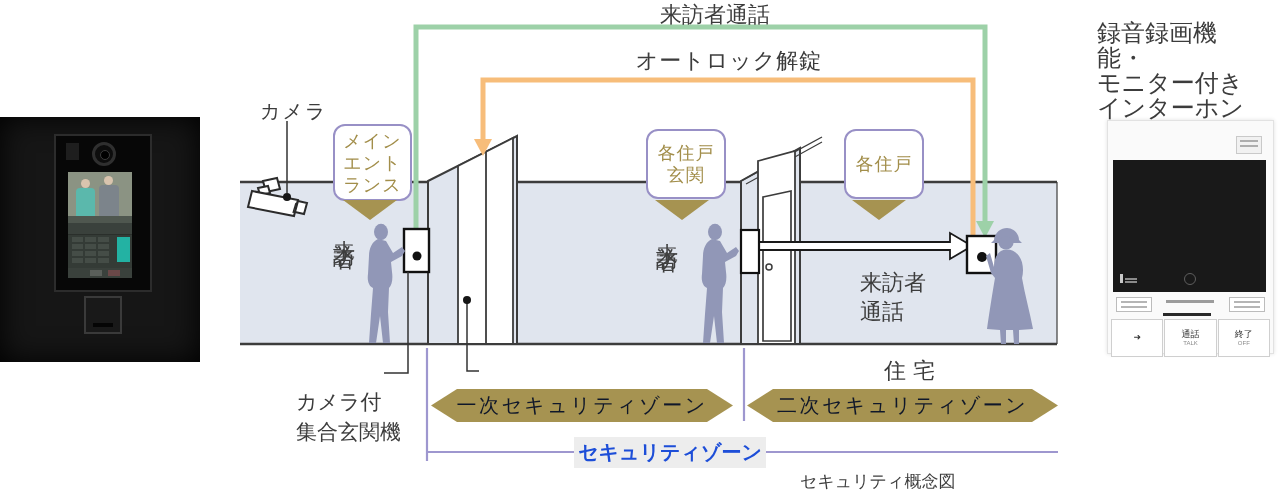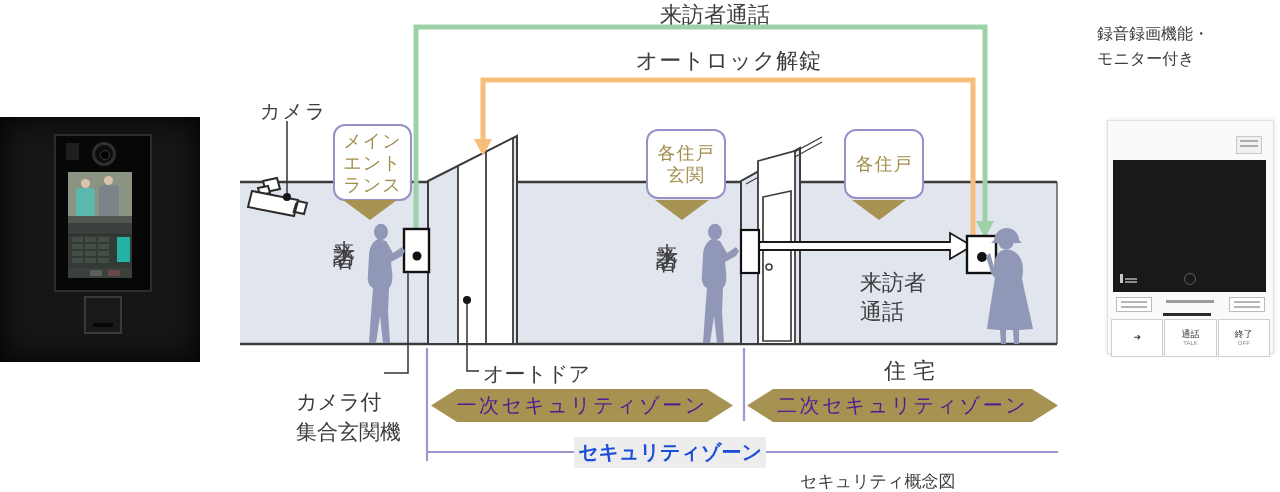--- a/index.html
+++ b/index.html
@@ -5,21 +5,21 @@
   html,body{margin:0;padding:0;background:#fff;}
   #stage{position:relative;width:1280px;height:492px;background:#fff;overflow:hidden;
          font-family:"Liberation Serif","DejaVu Serif",serif;color:#3c3c3c;}
   .abs{position:absolute;}
 
   
   .lbl{position:absolute;color:#3c3c3c;white-space:nowrap;}
   .t-top{left:575px;top:0px;width:280px;text-align:center;font-size:22px;}
   .t-unlock{left:589px;top:46px;width:280px;text-align:center;font-size:22px;letter-spacing:1px;}
   .t-leftphoto{left:2px;top:83px;font-size:20px;}
-  .t-rightphoto{left:1097px;top:21px;font-size:16px;line-height:25px;white-space:normal;width:160px;}
+  .t-rightphoto{left:1097px;top:21px;font-size:24px;line-height:25px;white-space:normal;width:160px;}
   .t-camera{left:260px;top:98px;font-size:20px;letter-spacing:2px;}
   .t-indoor{left:860px;top:268px;font-size:22px;line-height:29px;}
   .t-residence{left:884px;top:356px;font-size:22px;letter-spacing:7px;}
   .t-autodoor{left:483px;top:360px;font-size:21px;}
   .t-station{left:296px;top:360px;font-size:21px;line-height:30px;margin-top:27px;}
   .t-caption{left:800px;top:470px;font-size:17px;}
 
   .v-text{position:absolute;writing-mode:vertical-rl;font-size:22px;letter-spacing:4px;color:#3f3f3f;}
   .v1{left:329px;top:222px;}
   .v2{left:652px;top:225px;}
@@ -31,21 +31,21 @@
   .badge-main{left:333px;top:124px;width:75px;height:73px;}
   .badge-unit-ent{left:646px;top:129px;width:76px;height:66px;}
   .badge-unit{left:844px;top:129px;width:76px;height:66px;}
   .tri{position:absolute;width:0;height:0;border-left:27px solid transparent;
        border-right:27px solid transparent;border-top:20px solid #a69351;}
   .tri1{left:343px;top:200px;}
   .tri2{left:655px;top:200px;}
   .tri3{left:852px;top:200px;}
 
   
-  .banner{position:absolute;top:389px;height:33px;background:#a69351;color:#4c1d95;
+  .banner{position:absolute;top:389px;height:33px;background:#a69351;color:#0f172a;
           display:flex;align-items:center;justify-content:center;font-size:20px;letter-spacing:2.5px;
           clip-path:polygon(0 50%,26px 0,calc(100% - 26px) 0,100% 50%,calc(100% - 26px) 100%,26px 100%);}
   .banner1{left:431px;width:302px;}
   .banner2{left:747px;width:311px;}
   .zone-label{position:absolute;left:574px;top:437px;width:192px;height:31px;background:#ededed;
               color:#1d4ed8;font-weight:bold;font-size:20px;display:flex;align-items:center;justify-content:center;}
 
   
   .left-photo{position:absolute;left:0;top:117px;width:200px;height:245px;background:#161616;
               box-shadow:inset 0 0 30px #000;}
@@ -217,21 +217,21 @@
           <div class="lp-b1"></div>
             <div class="lp-b2"></div>
         </div>
       </div>
     </div>
     <div class="lp-reader">
         <div class="lp-slot"></div>
       </div>
   </div>
 
-  <div class="lbl t-rightphoto"><span>録音録画機能・</span><br><span>モニター付き</span><br></div>
+  <div class="lbl t-rightphoto"><span>録音録画機能・</span><br><span>モニター付き</span><br><span>インターホン</span></div>
   <div class="right-photo">
     <div class="rp-toplabel">
         <i></i>
         <i></i>
       </div>
     <div class="rp-screen">
       <div class="rp-ic1"></div>
         <div class="rp-ic1b"></div>
       <div class="rp-ic2"></div>
     </div>
@@ -279,21 +279,20 @@
     <span>各住戸</span>
   </div>
   <div class="tri tri3"></div>
 
   <div class="v-text v1">来訪者</div>
   <div class="v-text v2">来訪者</div>
 
   <div class="lbl t-indoor"><span>来訪者</span><br><span>通話</span></div>
 
   <div class="lbl t-residence">住宅</div>
-  <div class="lbl t-autodoor">オートドア</div>
   <div class="lbl t-station"><span>カメラ付</span><br><span>集合玄関機</span></div>
 
   <div class="banner banner1">一次セキュリティゾーン</div>
   <div class="banner banner2">二次セキュリティゾーン</div>
   <div class="zone-label">セキュリティゾーン</div>
   <div class="lbl t-caption">セキュリティ概念図</div>
 
 </div>
 
 </body></html>

